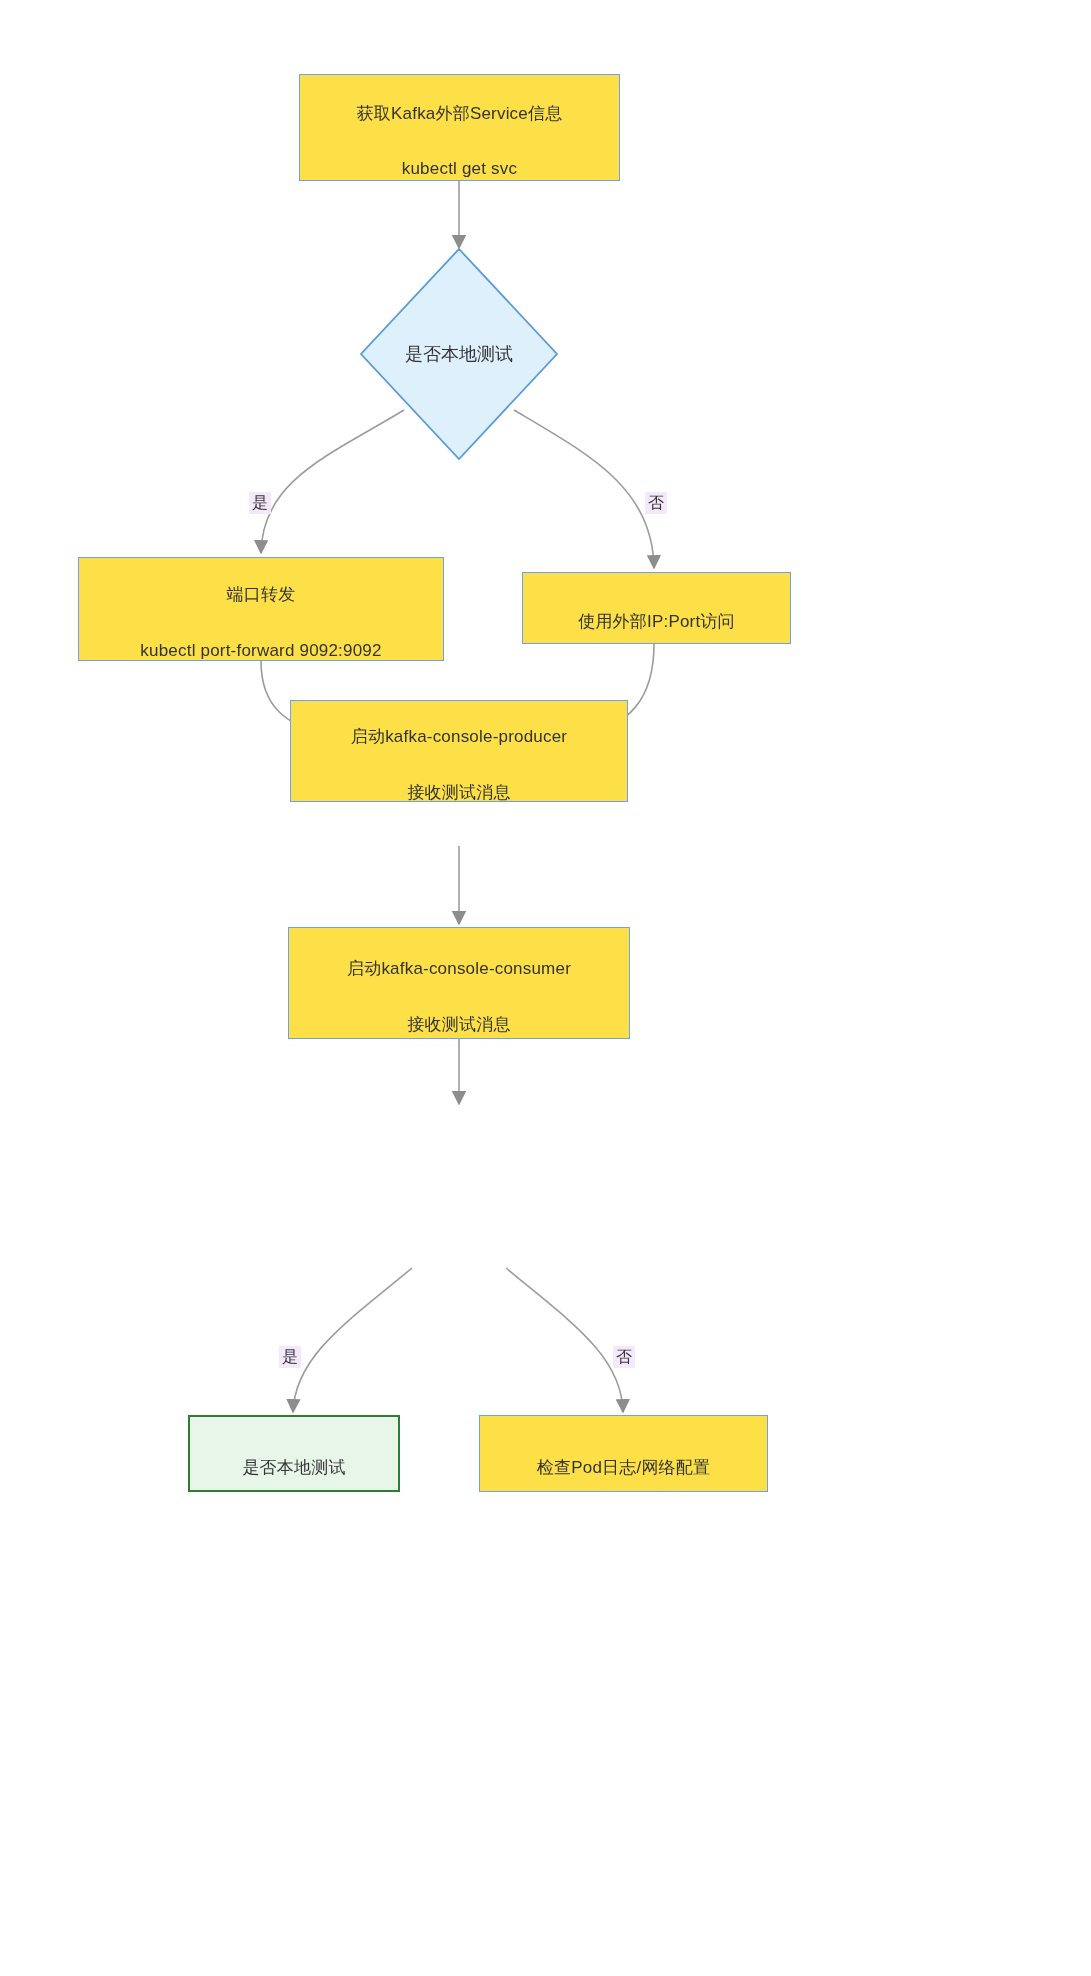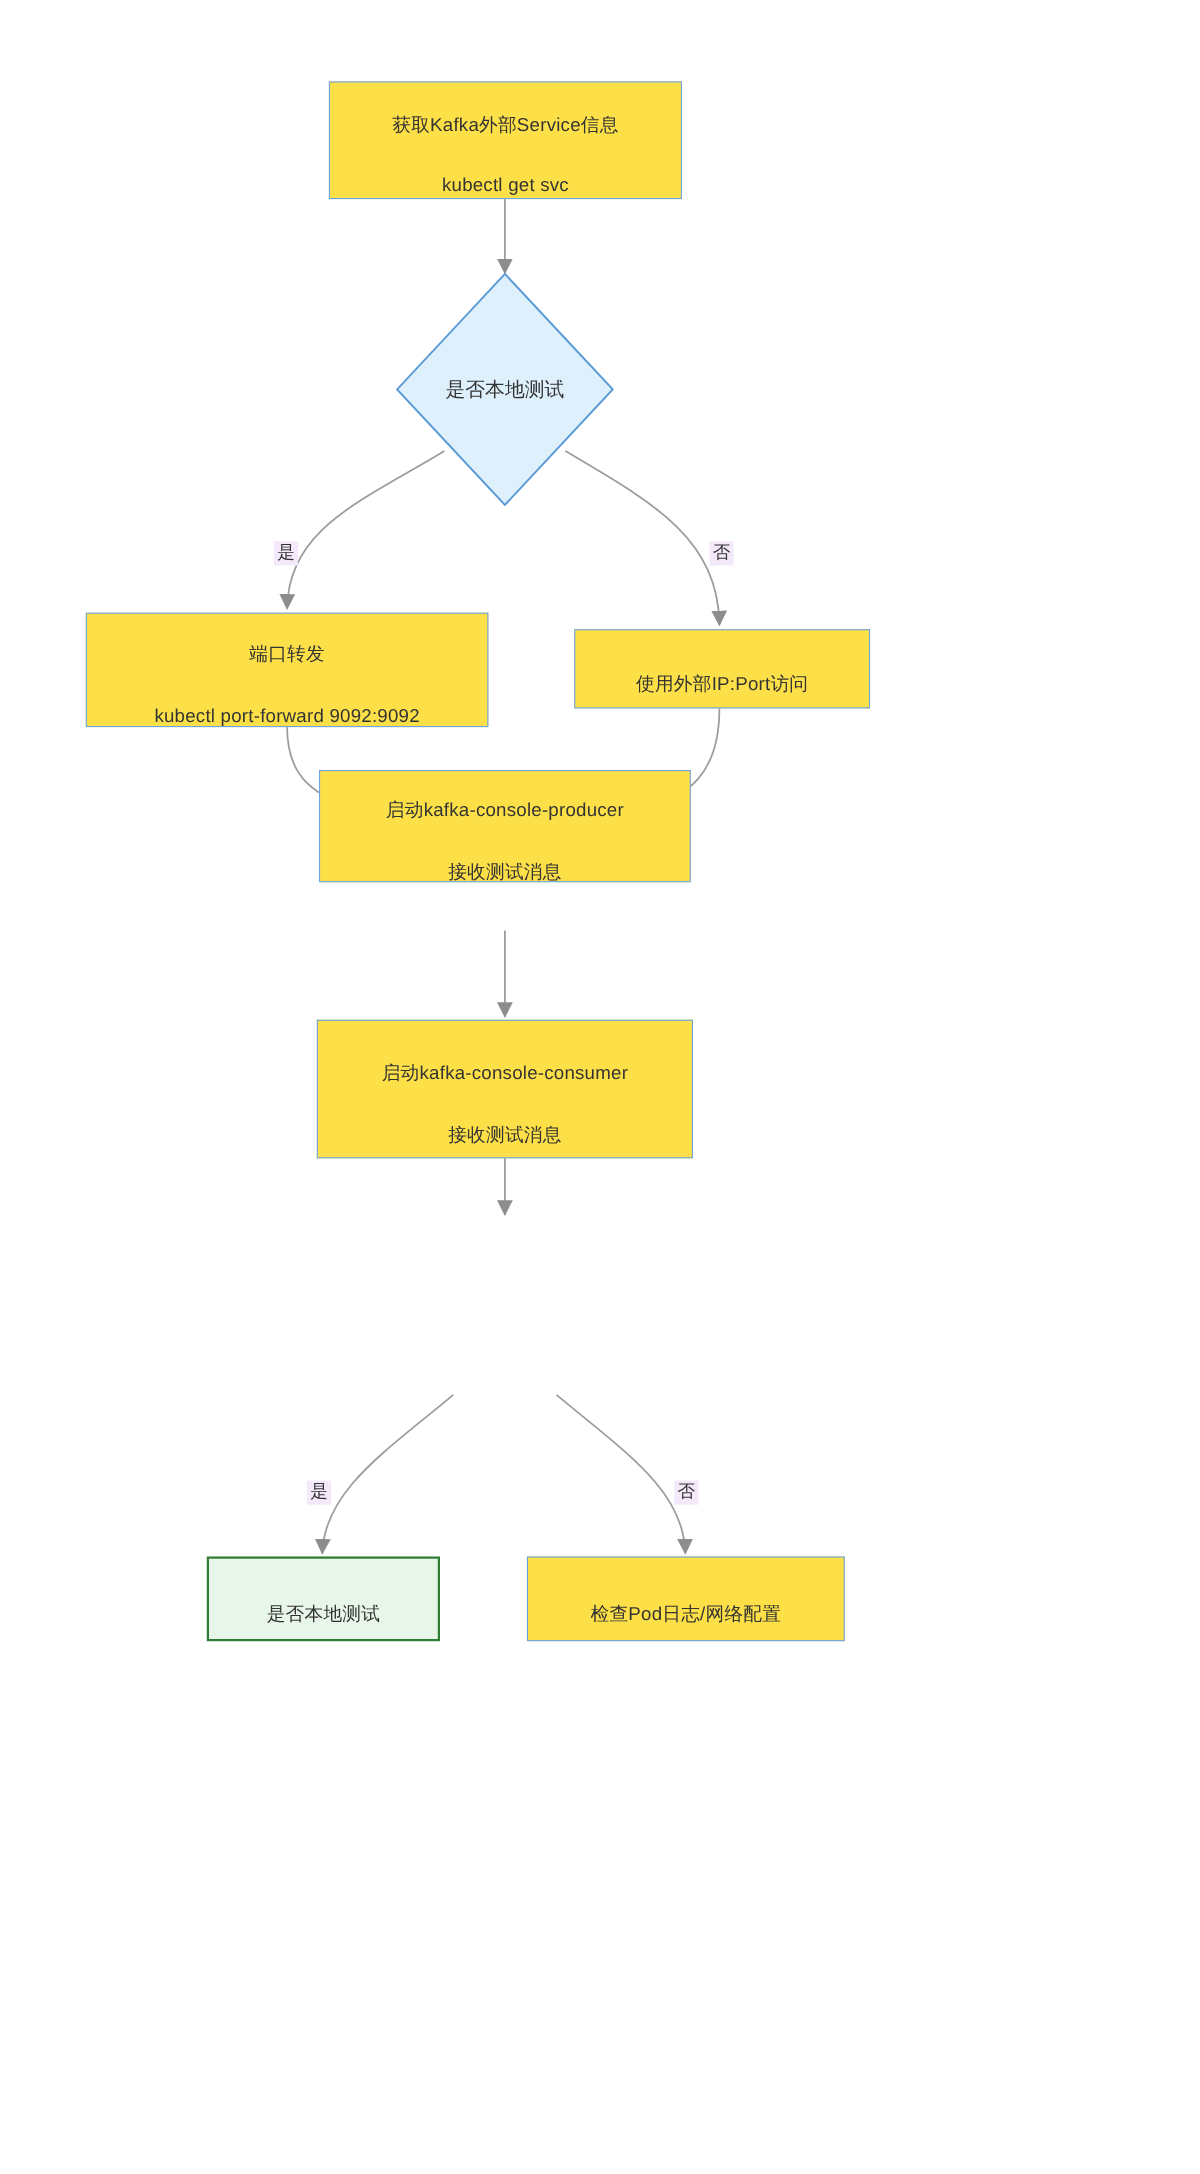--- a/index.html
+++ b/index.html
@@ -87,21 +87,21 @@
     </div>
   </div>
 
   <div class="node rectnode" style="left:290px;top:700px;width:338px;height:102px;">
     <div class="nodelabel">
       <span>启动kafka-console-producer</span><br>
       <span>接收测试消息</span>
     </div>
   </div>
 
-  <div class="node rectnode" style="left:288px;top:927px;width:342px;height:126px;">
+  <div class="node rectnode" style="left:288px;top:927px;width:342px;height:112px;">
     <div class="nodelabel">
       <span>启动kafka-console-consumer</span><br>
       <span>接收测试消息</span>
     </div>
   </div>
 
 
   <div class="node rectnode success" style="left:188px;top:1415px;width:212px;height:77px;">
     <div class="nodelabel">
       <span>是否本地测试</span>

